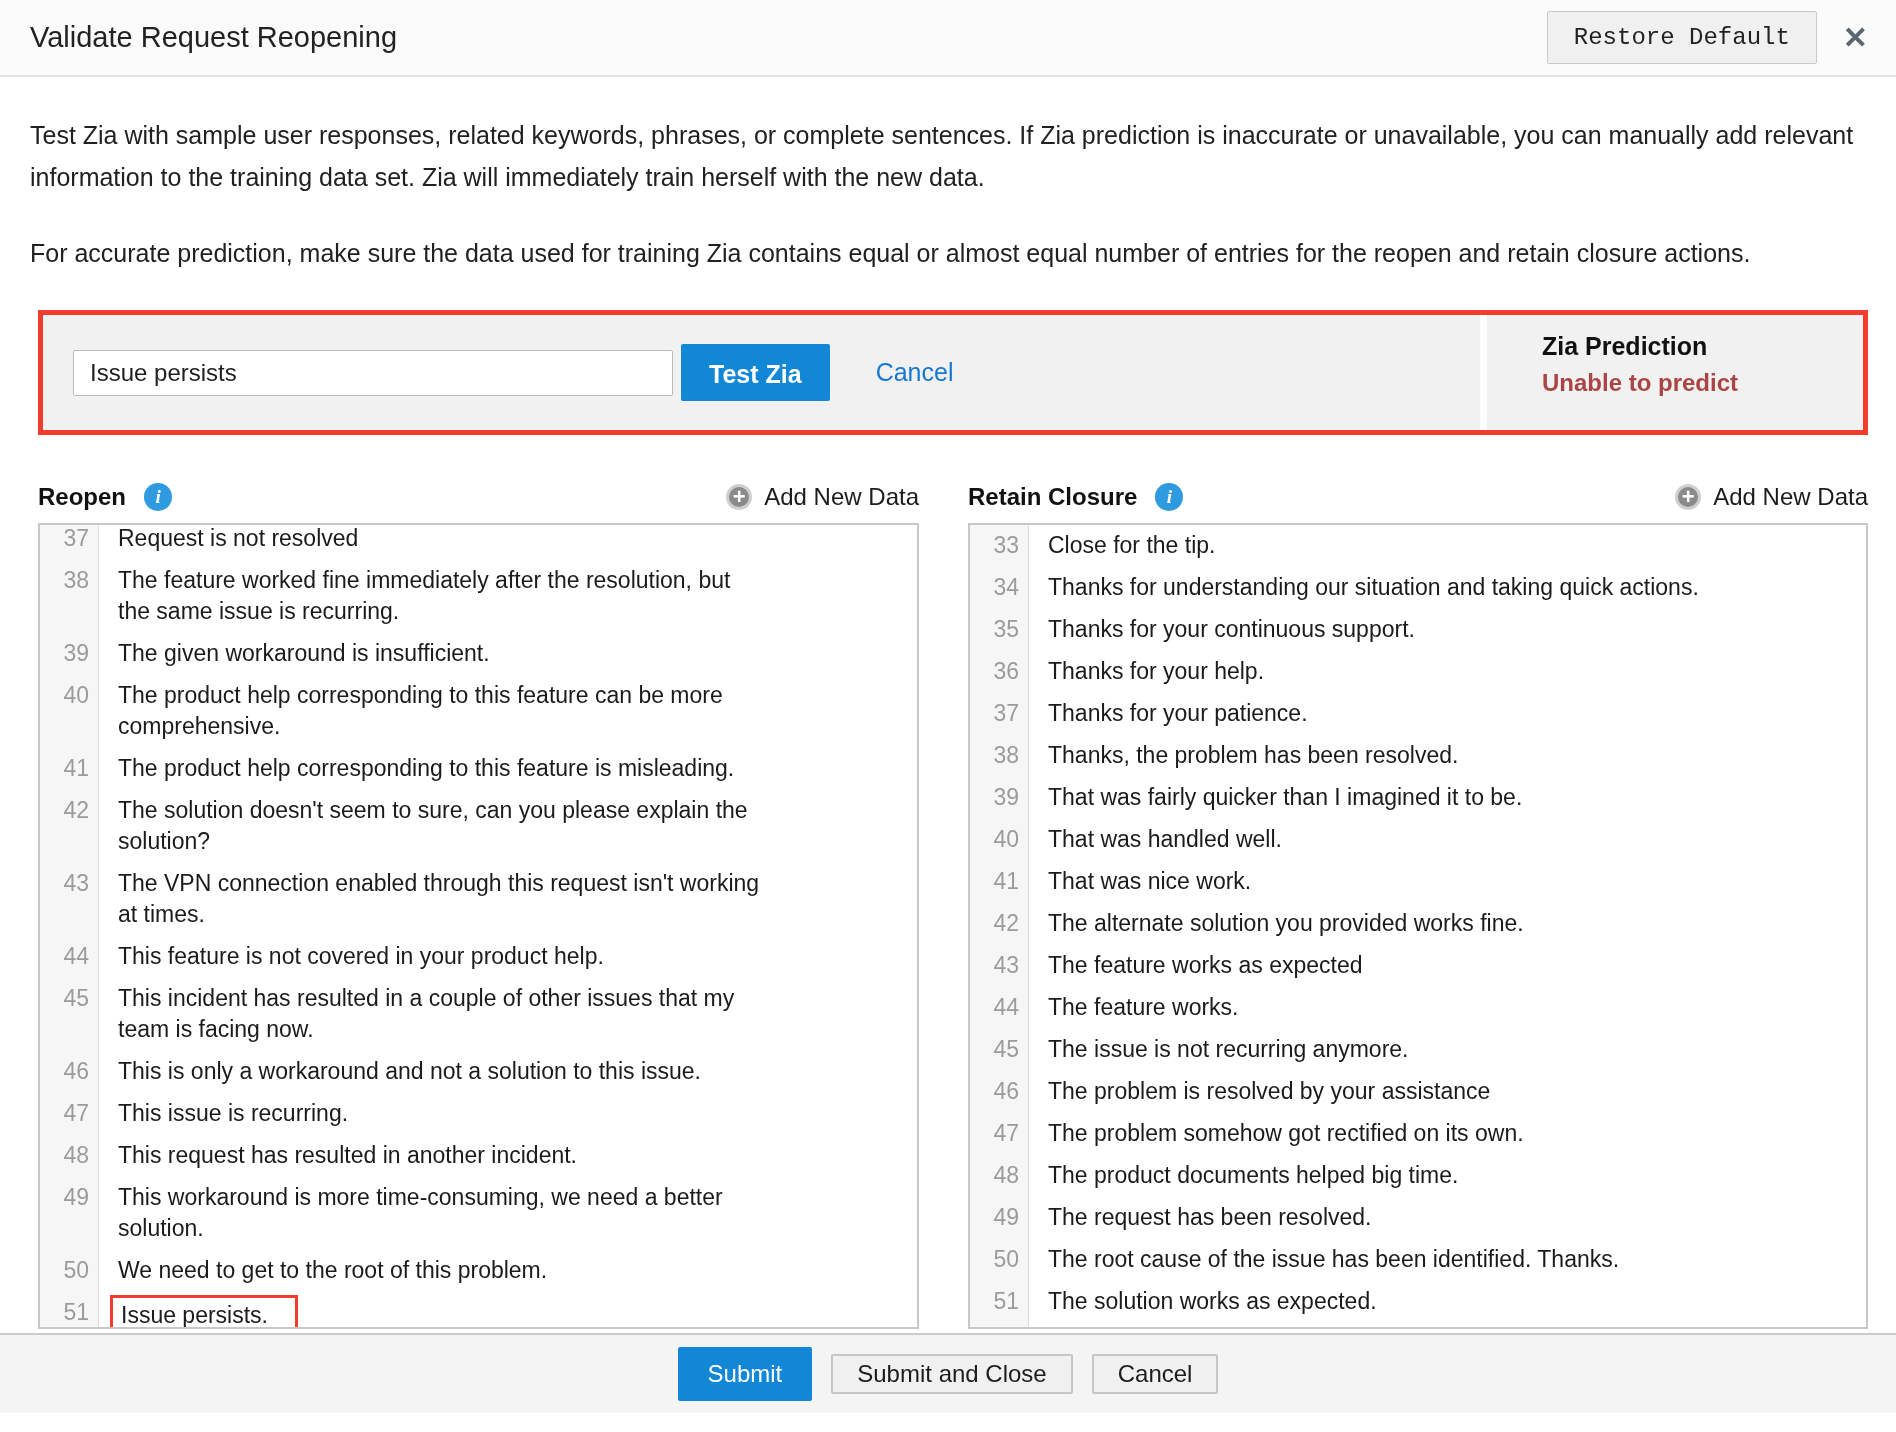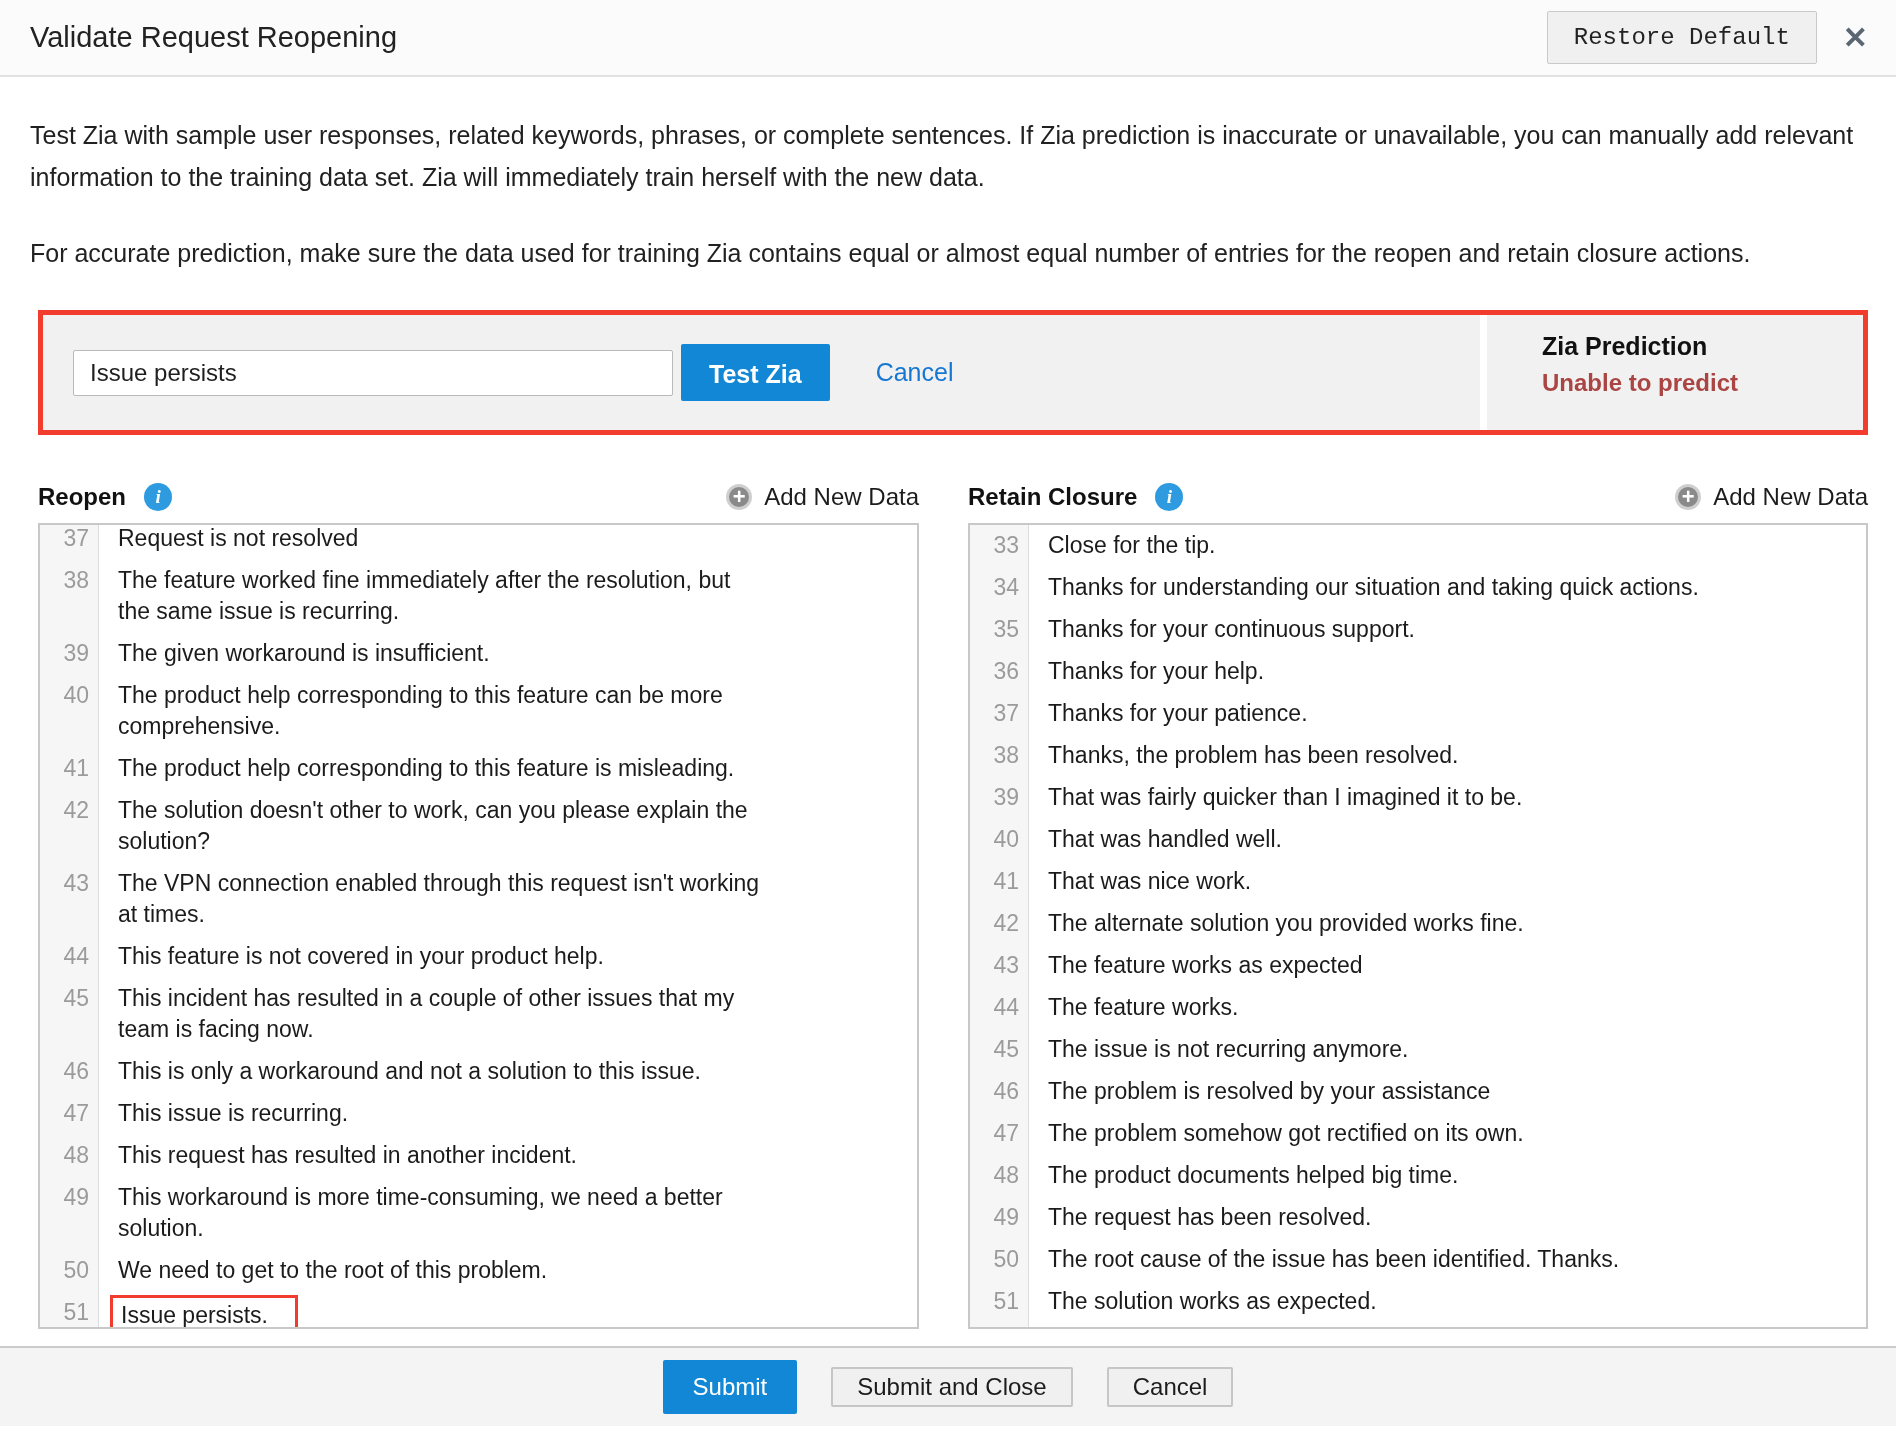--- a/index.html
+++ b/index.html
@@ -88,22 +88,22 @@
     padding: 5px 14px 6px 20px; font-size: 23px; line-height: 31px; color:#1b1b1b;
   }
   .list-reopen .row .txt { max-width: 680px; }
   .list-reopen .row:first-child { margin-top: -7px; }
   .hl-box {
     display: inline-block; border: 3px solid #f23c2e;
     padding: 2px 27px 9px 8px; margin: -2px 0 -16px -8px;
   }
   
   .dlg-footer {
-    margin-top: 17px; height: 80px; background:#f4f4f4; border-top: 2px solid #cbcbcb;
-    display:flex; align-items:center; justify-content:center; gap: 34px;
+    margin-top: 4px; height: 80px; background:#f4f4f4; border-top: 2px solid #cbcbcb;
+    display:flex; align-items:center; justify-content:center; gap: 19px;
   }
   .btn { font-family: inherit; font-size: 24px; border-radius: 2px; cursor: pointer; padding: 4px 24px; }
   .btn-primary { background:#1287d5; color:#fff; border: none; padding: 13px 30px; }
   .btn-secondary { background:#f0f0f0; color:#1c1c1c; border: 2px solid #c6c6c6; }
 </style>
 </head>
 <body>
 
 <div>
 
@@ -157,21 +157,21 @@
           <div class="row">
             <div class="num">40</div>
             <div class="txt">The product help corresponding to this feature can be more comprehensive.</div>
           </div>
           <div class="row">
             <div class="num">41</div>
             <div class="txt">The product help corresponding to this feature is misleading.</div>
           </div>
           <div class="row">
             <div class="num">42</div>
-            <div class="txt">The solution doesn't other to work, can you please explain the solution?</div>
+            <div class="txt">The solution doesn't seem to sure, can you please explain the solution?</div>
           </div>
           <div class="row">
             <div class="num">43</div>
             <div class="txt">The VPN connection enabled through this request isn't working at times.</div>
           </div>
           <div class="row">
             <div class="num">44</div>
             <div class="txt">This feature is not covered in your product help.</div>
           </div>
           <div class="row">

